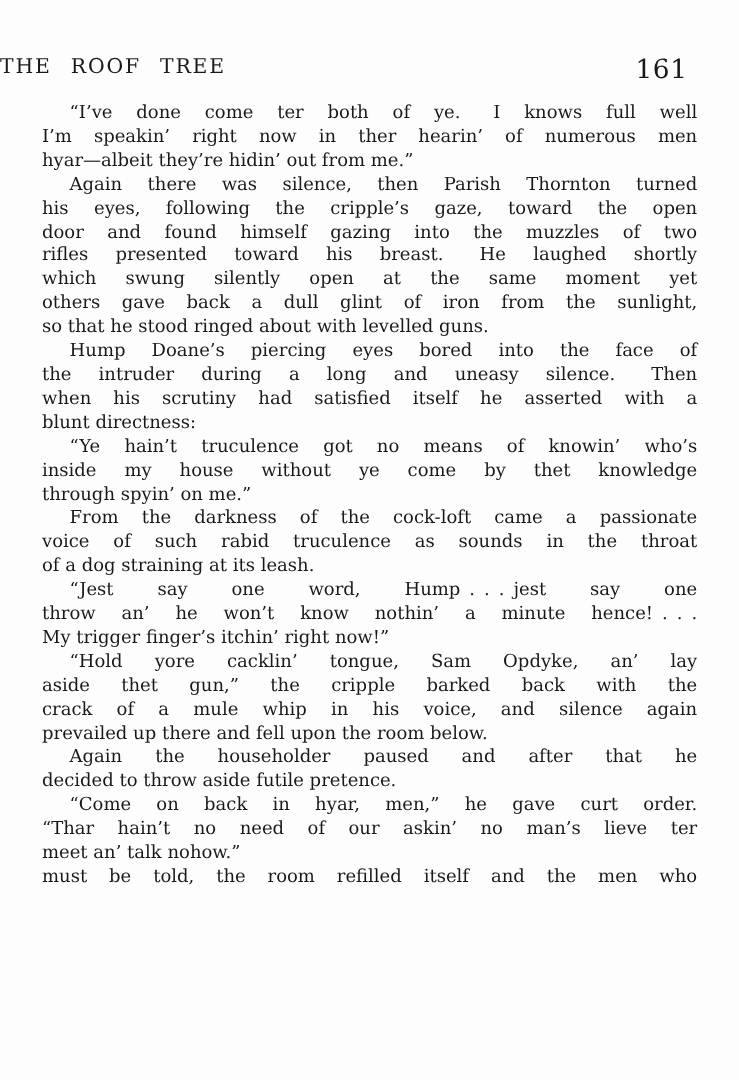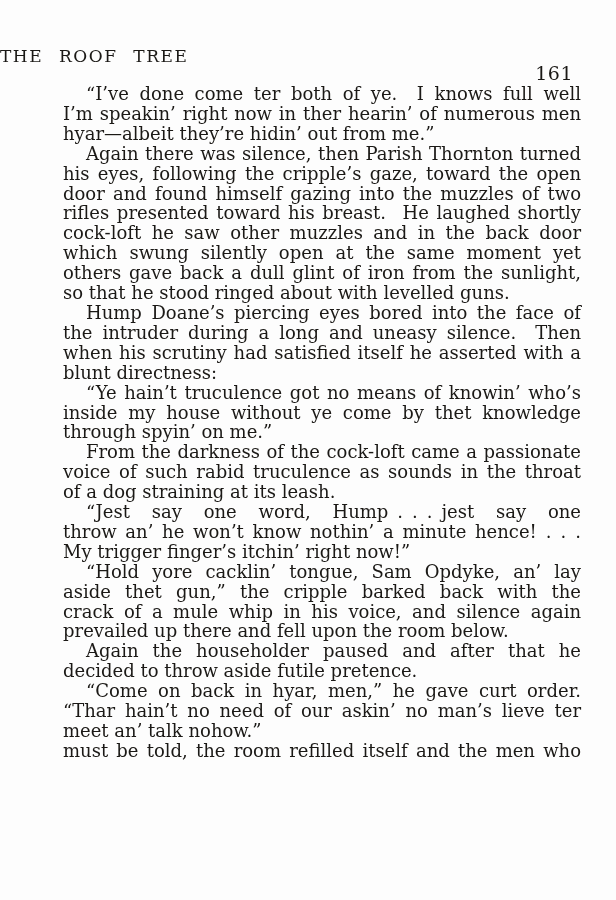--- a/index.html
+++ b/index.html
@@ -22,38 +22,37 @@
     left: 0;
     right: 0;
     text-align: left;
     font-size: 17px;
     letter-spacing: 1.5px;
     word-spacing: 9px;
     white-space: nowrap;
   }
   .page-number {
     position: absolute;
-    top: 62px;
+    top: 46px;
     right: 43px;
-    font-size: 19px;
+    font-size: 22px;
     letter-spacing: 0.5px;
   }
   .page-body {
     position: absolute;
     top: 84px;
     left: 35px;
     width: 546px;
   }
   .line {
-    font-size: 18px;
+    font-size: 15px;
     line-height: 19.9px;
     text-align: justify;
     text-align-last: justify;
     white-space: normal;
-    margin-left: 28px;
   }
   .line.para-end {
     text-align-last: left;
   }
   .line.indent {
     text-indent: 23px;
   }
 </style>
 </head>
 <body>
@@ -62,21 +61,20 @@
   <div class="running-title">THE ROOF TREE</div>
   <div class="page-number">161</div>
   <div class="page-body">
       <div class="line indent">“I’ve done come ter both of ye.  I knows full well</div>
       <div class="line">I’m speakin’ right now in ther hearin’ of numerous men</div>
       <div class="line para-end">hyar—albeit they’re hidin’ out from me.”</div>
       <div class="line indent">Again there was silence, then Parish Thornton turned</div>
       <div class="line">his eyes, following the cripple’s gaze, toward the open</div>
       <div class="line">door and found himself gazing into the muzzles of two</div>
       <div class="line">rifles presented toward his breast.  He laughed shortly</div>
-      <div class="line">cock-loft he saw other muzzles and in the back door</div>
       <div class="line">which swung silently open at the same moment yet</div>
       <div class="line">others gave back a dull glint of iron from the sunlight,</div>
       <div class="line para-end">so that he stood ringed about with levelled guns.</div>
       <div class="line indent">Hump Doane’s piercing eyes bored into the face of</div>
       <div class="line">the intruder during a long and uneasy silence.  Then</div>
       <div class="line">when his scrutiny had satisfied itself he asserted with a</div>
       <div class="line para-end">blunt directness:</div>
       <div class="line indent">“Ye hain’t truculence got no means of knowin’ who’s</div>
       <div class="line">inside my house without ye come by thet knowledge</div>
       <div class="line para-end">through spyin’ on me.”</div>

